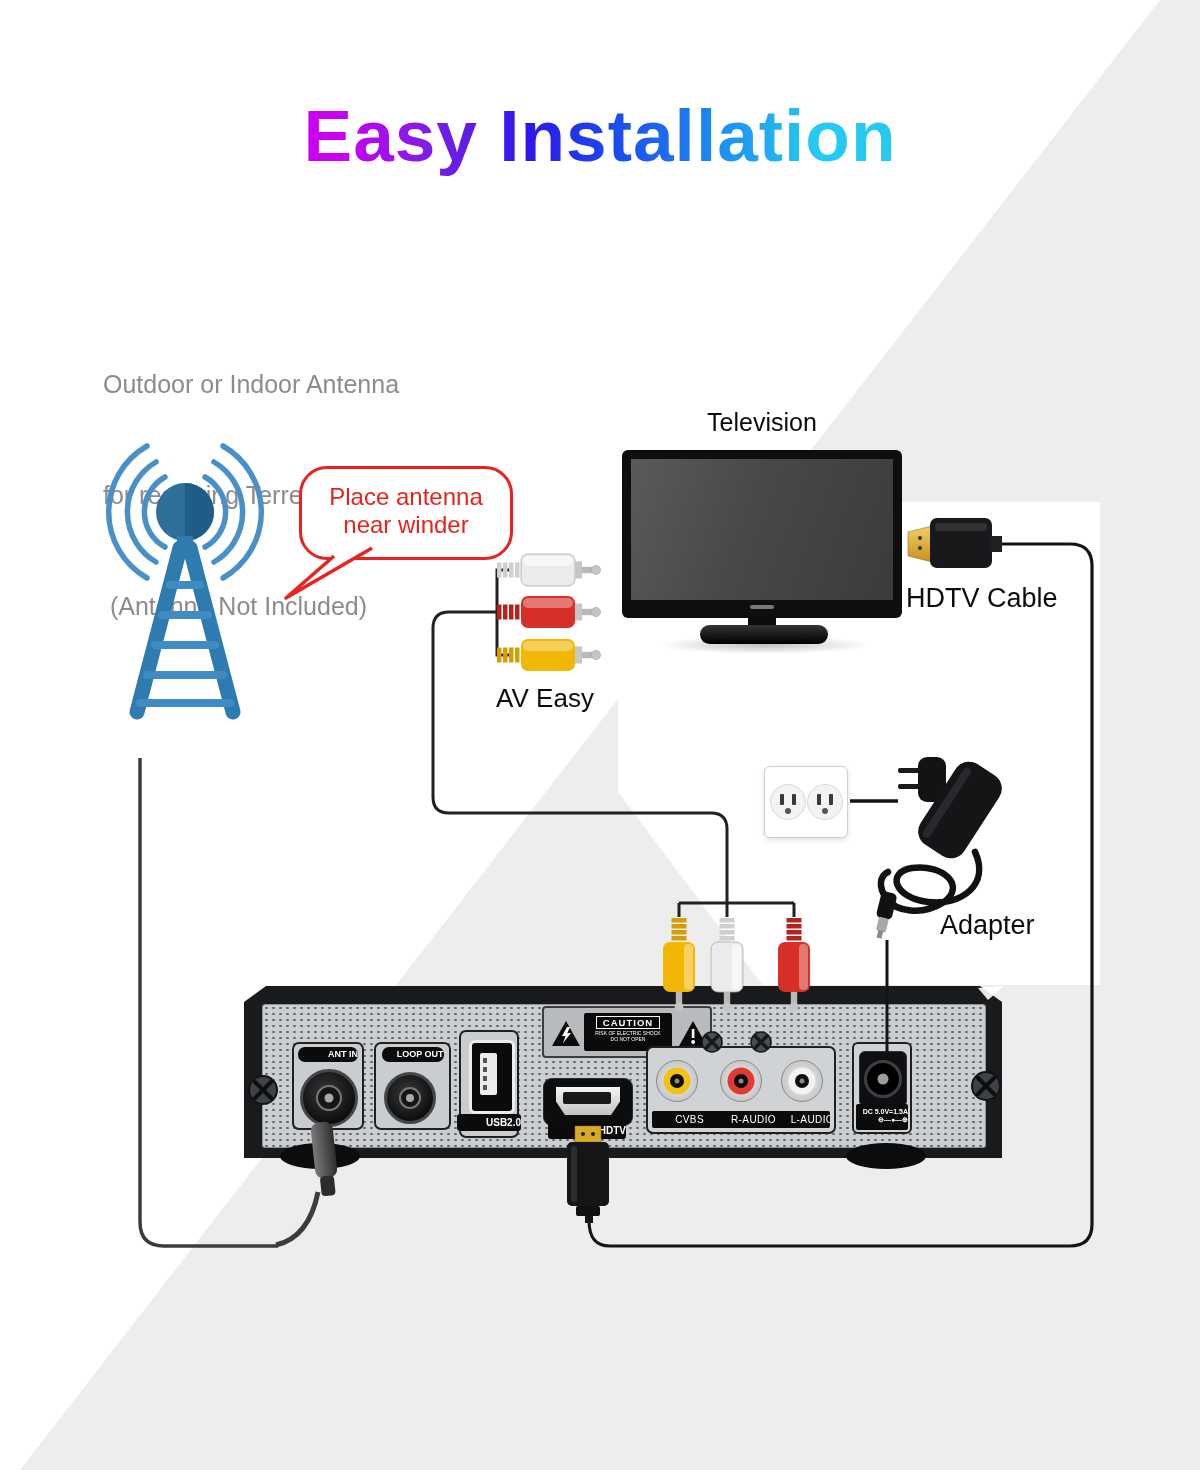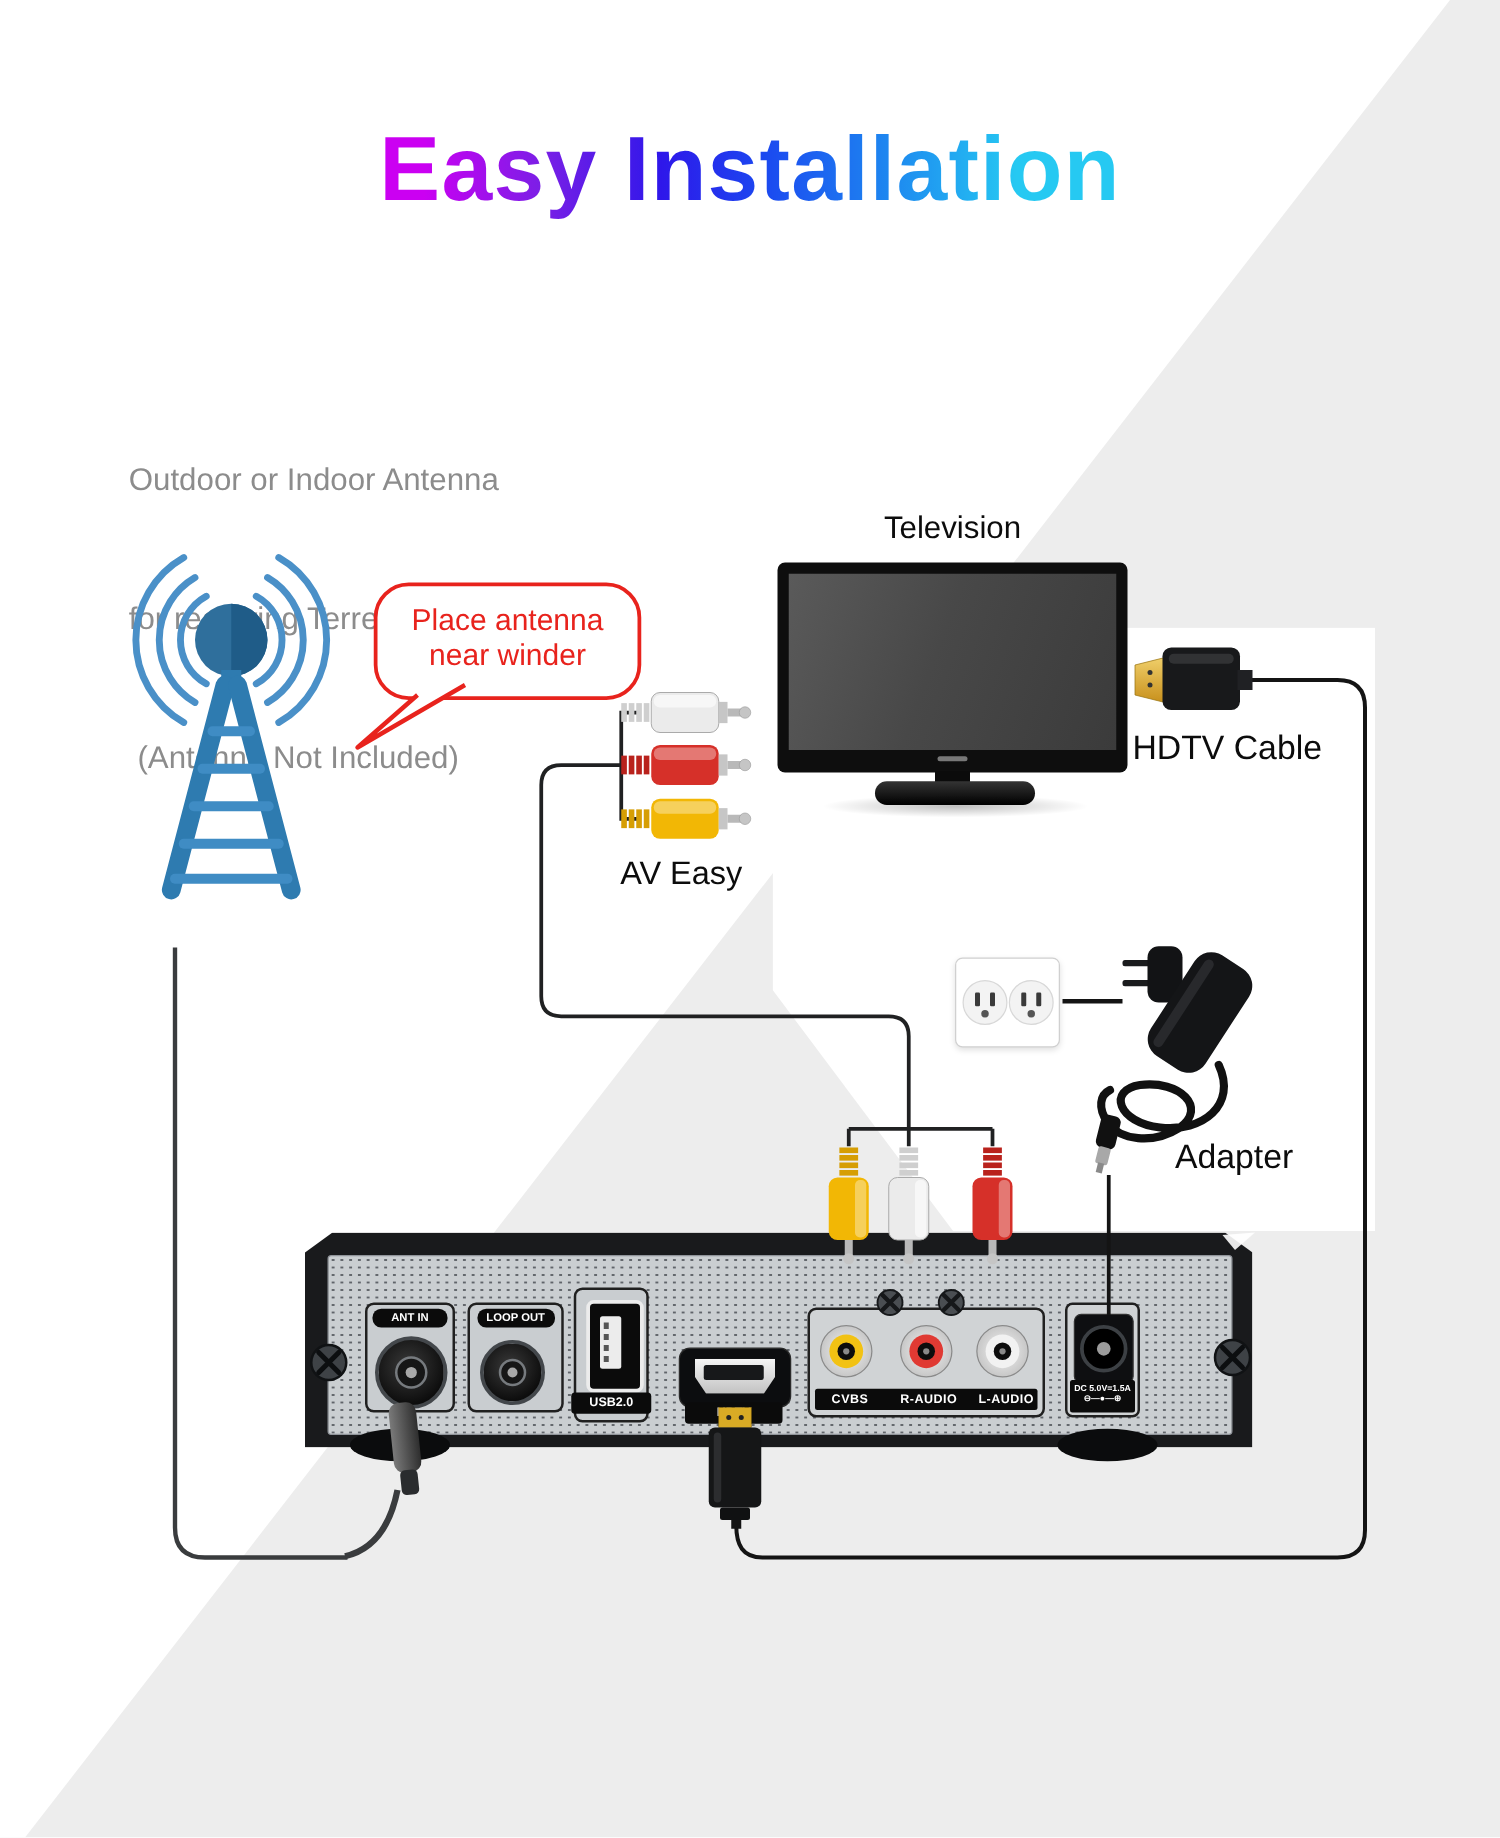--- a/index.html
+++ b/index.html
@@ -43,21 +43,21 @@
   .slot-a{left:9px}.slot-b{left:21px}
   .hole{position:absolute;left:14px;top:23px;width:6px;height:6px;border-radius:50%;background:#555}
 
   
   .box{position:absolute;left:244px;top:986px;width:758px;height:172px;background:#191a1c;
        clip-path:polygon(0 16px,22px 0,calc(100% - 22px) 0,100% 16px,100% 100%,0 100%)}
   .panel{position:absolute;left:18px;top:18px;width:722px;height:142px;background:#caced1;
          border:1px solid #90949a;border-radius:3px;
          background-image:radial-gradient(#60646a 1.1px,rgba(0,0,0,0) 1.3px);background-size:7px 6px}
   .plate{position:absolute;background:#c9cdd0;border:2px solid #202020;border-radius:7px;box-sizing:border-box}
-  .pband{position:absolute;background:#0b0b0b;color:#fff;text-align:center;border-radius:7px;
+  .pband{position:absolute;background:#0b0b0b;color:#fff;text-align:right;border-radius:7px;
          font-weight:bold;overflow:hidden;white-space:nowrap}
   .ant-plate{left:48px;top:56px;width:72px;height:88px}
   .loop-plate{left:130px;top:56px;width:77px;height:88px}
   .band-top{left:50%;transform:translateX(-50%);top:3px;width:60px;height:15px;font-size:9px;line-height:15px}
   .coax{position:absolute;border-radius:50%;background:radial-gradient(circle at 45% 40%,#3a3a3a,#0d0d0d 72%);
         border:3px solid #43474b}
   .coax-in{position:absolute;left:50%;top:50%;transform:translate(-50%,-50%);border-radius:50%;
            background:#161616;border:2px solid #767a7e}
   .coax-pin{position:absolute;left:50%;top:50%;transform:translate(-50%,-50%);border-radius:50%;background:#a8a8a8}
   .usb-plate{left:215px;top:44px;width:60px;height:108px}
@@ -75,21 +75,21 @@
               clip-path:polygon(0 0,100% 0,100% 52%,86% 100%,14% 100%,0 52%)}
   .hdmi-slot{position:absolute;left:20px;top:14px;width:48px;height:12px;background:#17181a;border-radius:2px}
   .hdmi-band{left:5px;top:44px;width:78px;height:17px;font-size:10px;line-height:17px;border-radius:3px}
   .av-plate{left:402px;top:60px;width:190px;height:88px;background:#d0d3d5}
   .rca{position:absolute;width:40px;height:40px;border-radius:50%;
        background:radial-gradient(#f4f4f4,#c7c7c7 72%);border:1px solid #8a8a8a}
   .rca-ring{position:absolute;left:50%;top:50%;transform:translate(-50%,-50%);width:27px;height:27px;border-radius:50%}
   .rca-hole{position:absolute;left:50%;top:50%;transform:translate(-50%,-50%);width:14px;height:14px;border-radius:50%;background:#0d0d0d}
   .rca-pin{position:absolute;left:50%;top:50%;transform:translate(-50%,-50%);width:5px;height:5px;border-radius:50%;background:#8a8a8a}
   .av-band{left:4px;right:4px;bottom:4px;height:17px;border-radius:2px}
-  .av-band span{position:absolute;top:0;font-size:10px;line-height:17px;font-weight:bold;letter-spacing:.4px}
+  .av-band span{position:absolute;top:0;font-size:10px;line-height:17px;font-weight:normal;letter-spacing:.4px}
   .dc-plate{left:608px;top:56px;width:60px;height:92px;background:#d0d3d5;border-radius:6px}
   .dc-black{position:absolute;left:5px;top:7px;width:46px;height:54px;background:#0e0f11;border:1px solid #333;border-radius:6px}
   .dc-circ{position:absolute;left:50%;top:50%;transform:translate(-50%,-50%);width:32px;height:32px;border-radius:50%;
            background:#000;border:3px solid #3c4044}
   .dc-pin{position:absolute;left:50%;top:50%;transform:translate(-50%,-50%);width:11px;height:11px;border-radius:50%;background:#9c9c9c}
   .dc-band{left:2px;right:2px;bottom:2px;height:26px;font-weight:bold;border-radius:2px}
   .dc-band .l1{font-size:7px;line-height:9px;padding-top:3px}
   .dc-band .l2{font-size:7px;line-height:8px}
   .caution{position:absolute;left:298px;top:20px;width:170px;height:52px;background:#b8bbbd;
            border:2px solid #3c3c3c;border-radius:4px;box-sizing:border-box}
@@ -140,20 +140,36 @@
     <div class="sock sock-r">
       <div class="slot slot-a"></div>
         <div class="slot slot-b"></div>
       <div class="hole"></div>
     </div>
   </div>
 
   <div class="box">
     <div class="panel"></div>
 
+    <div class="caution">
+      <svg class="ca-tri ca-tri-l" width="30" height="27" viewBox="0 0 30 27">
+        <path d="M15 1 L29 26 L1 26 Z" fill="#0a0a0a"></path>
+        <path d="M16 7 L11 16 L14.6 16 L12 23 L20 13 L16.2 13 L19.2 7 Z" fill="#fff"></path>
+      </svg>
+      <div class="ca-center">
+        <div class="ca-title">CAUTION</div>
+        <div class="ca-line">RISK OF ELECTRIC SHOCK</div>
+        <div class="ca-line">DO NOT OPEN</div>
+      </div>
+      <svg class="ca-tri ca-tri-r" width="30" height="27" viewBox="0 0 30 27">
+        <path d="M15 1 L29 26 L1 26 Z" fill="#0a0a0a"></path>
+        <rect x="13.8" y="9" width="2.6" height="9" fill="#fff"></rect>
+          <circle cx="15.1" cy="22" r="1.9" fill="#fff"></circle>
+      </svg>
+    </div>
 
     <div class="plate ant-plate">
       <div class="pband band-top">ANT IN</div>
       <div class="coax" style="left:6px;top:25px;width:52px;height:52px">
         <div class="coax-in" style="width:22px;height:22px"></div>
         <div class="coax-pin" style="width:9px;height:9px"></div>
       </div>
     </div>
 
     <div class="plate loop-plate">

